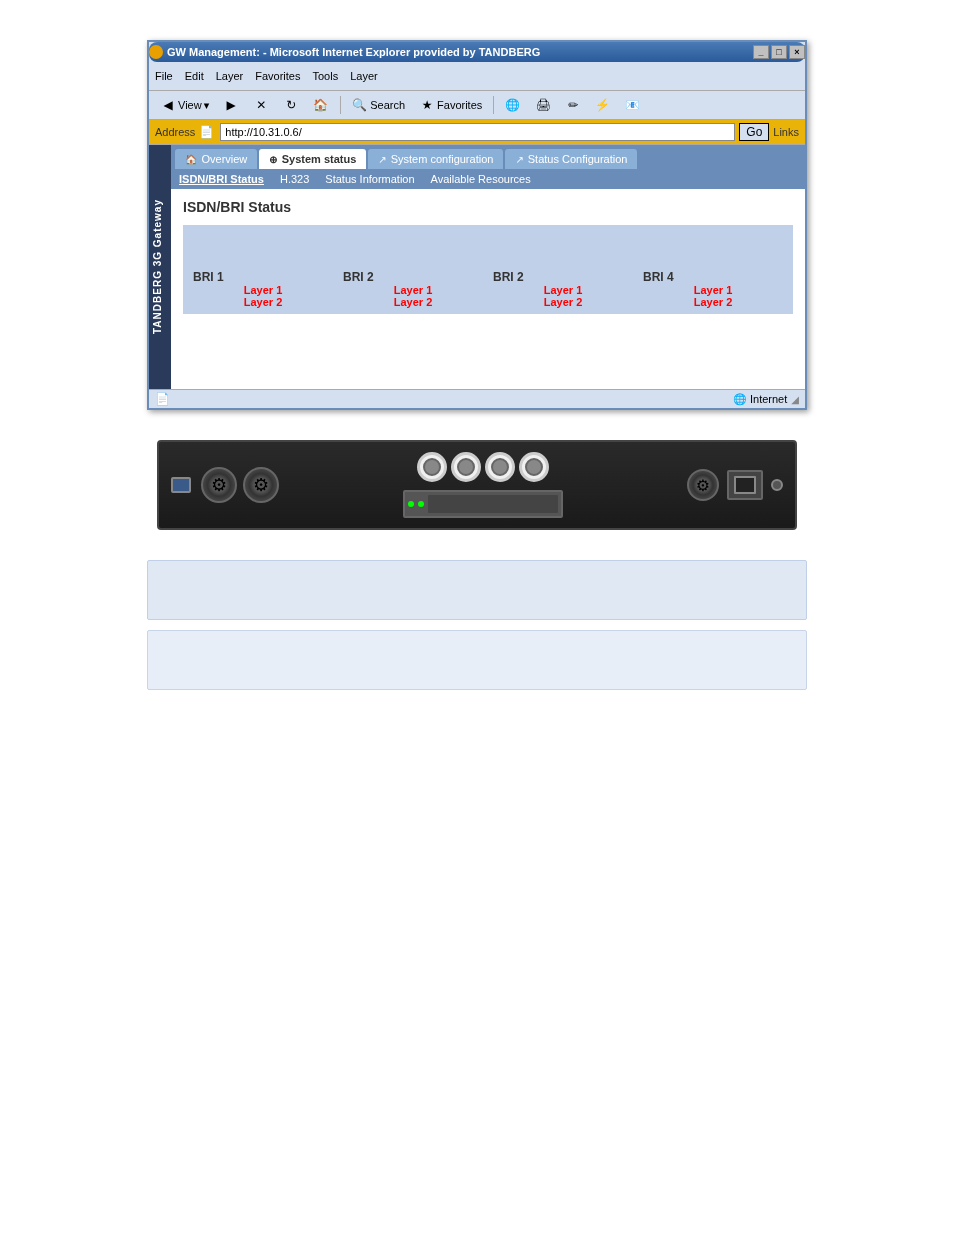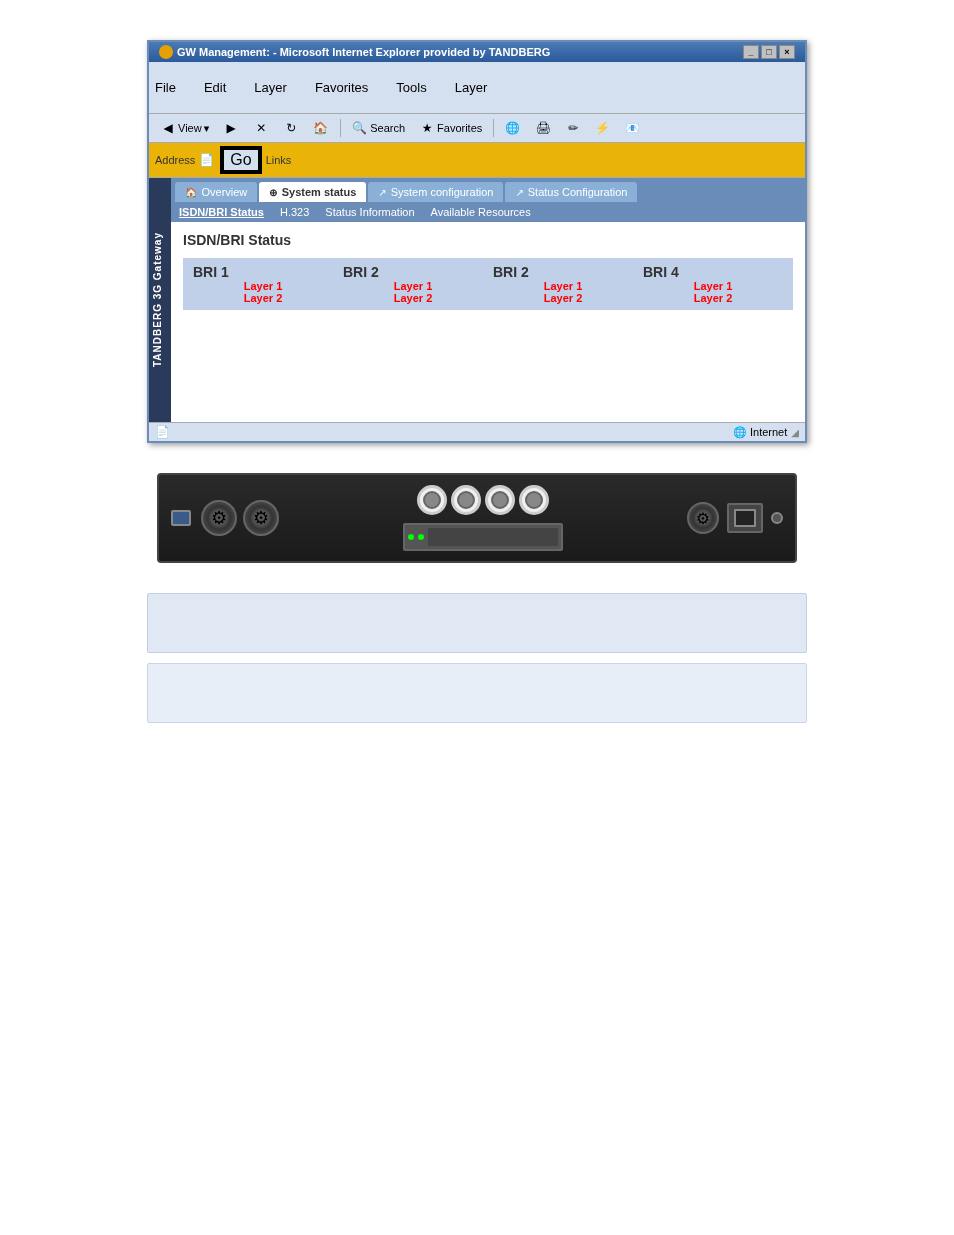--- a/index.html
+++ b/index.html
@@ -23,26 +23,27 @@
     .browser-window {
       width: 660px;
       border: 2px solid #6a8cb8;
       background: #d4e0f0;
       box-shadow: 2px 2px 6px rgba(0,0,0,0.4);
     }
 
     .browser-titlebar {
       background: linear-gradient(to bottom, #4a7bb5, #2a5a9a);
       color: white;
-      padding: 3px 10px;
+      padding: 3px 0;
       display: flex;
       align-items: center;
       justify-content: space-between;
       font-size: 11px;
       font-weight: bold;
+      border-radius: 8px;
     }
 
     .browser-titlebar-left {
       display: flex;
       align-items: center;
       gap: 4px;
     }
 
     .browser-titlebar-left .ie-icon {
       width: 14px;
@@ -65,24 +66,24 @@
       display: flex;
       align-items: center;
       justify-content: center;
       font-size: 9px;
       cursor: pointer;
       color: #000;
     }
 
     .browser-menubar {
       background: #d4e0f0;
-      padding: 18px 6px;
-      display: flex;
-      gap: 28px;
-      font-size: 13px;
+      padding: 8px 6px;
+      display: flex;
+      gap: 12px;
+      font-size: 11px;
       color: #000;
       border-bottom: 1px solid #aaa;
     }
 
     .browser-menubar span {
       cursor: pointer;
     }
 
     .browser-toolbar {
       background: #d4e0f0;
@@ -138,23 +139,23 @@
       flex: 1;
       height: 18px;
       border: 1px solid #888;
       background: white;
       padding: 1px 4px;
       font-size: 11px;
     }
 
     .address-go-btn {
       background: #d4e0f0;
-      border: 4px solid #000000;
+      border: 1px solid #000000;
       padding: 1px 6px;
-      font-size: 16px;
+      font-size: 12px;
       cursor: pointer;
     }
 
     .address-links {
       font-size: 11px;
       color: #333;
     }
 
     
     .browser-content {
@@ -256,21 +257,22 @@
       padding: 4px 6px;
     }
 
     .bri-cell {
       padding: 2px 4px;
     }
 
     .bri-label {
       font-weight: bold;
       color: #333;
-      font-size: 14px;
+      font-size: 12px;
+      margin-top: 39px;
     }
 
     .bri-layer {
       font-size: 11px;
       font-weight: bold;
     }
 
     .layer-red { color: red; text-align: center; }
 
     
@@ -524,20 +526,21 @@
         <span class="toolbar-icon">⚡</span>
       </button>
       <button class="toolbar-btn">
         <span class="toolbar-icon">📧</span>
       </button>
     </div>
 
     <div class="address-bar">
       <span class="address-label">Address</span>
       <span style="font-size:12px; margin-right:2px;">📄</span>
+      <input class="address-input" type="text" value="http://10.31.0.6/" style="">
       <button class="address-go-btn">Go</button>
       <span class="address-links">Links</span>
     </div>
 
     <div class="browser-content">
 
       <div class="sidebar-brand">
         <span>TANDBERG 3G Gateway</span>
       </div>
 

